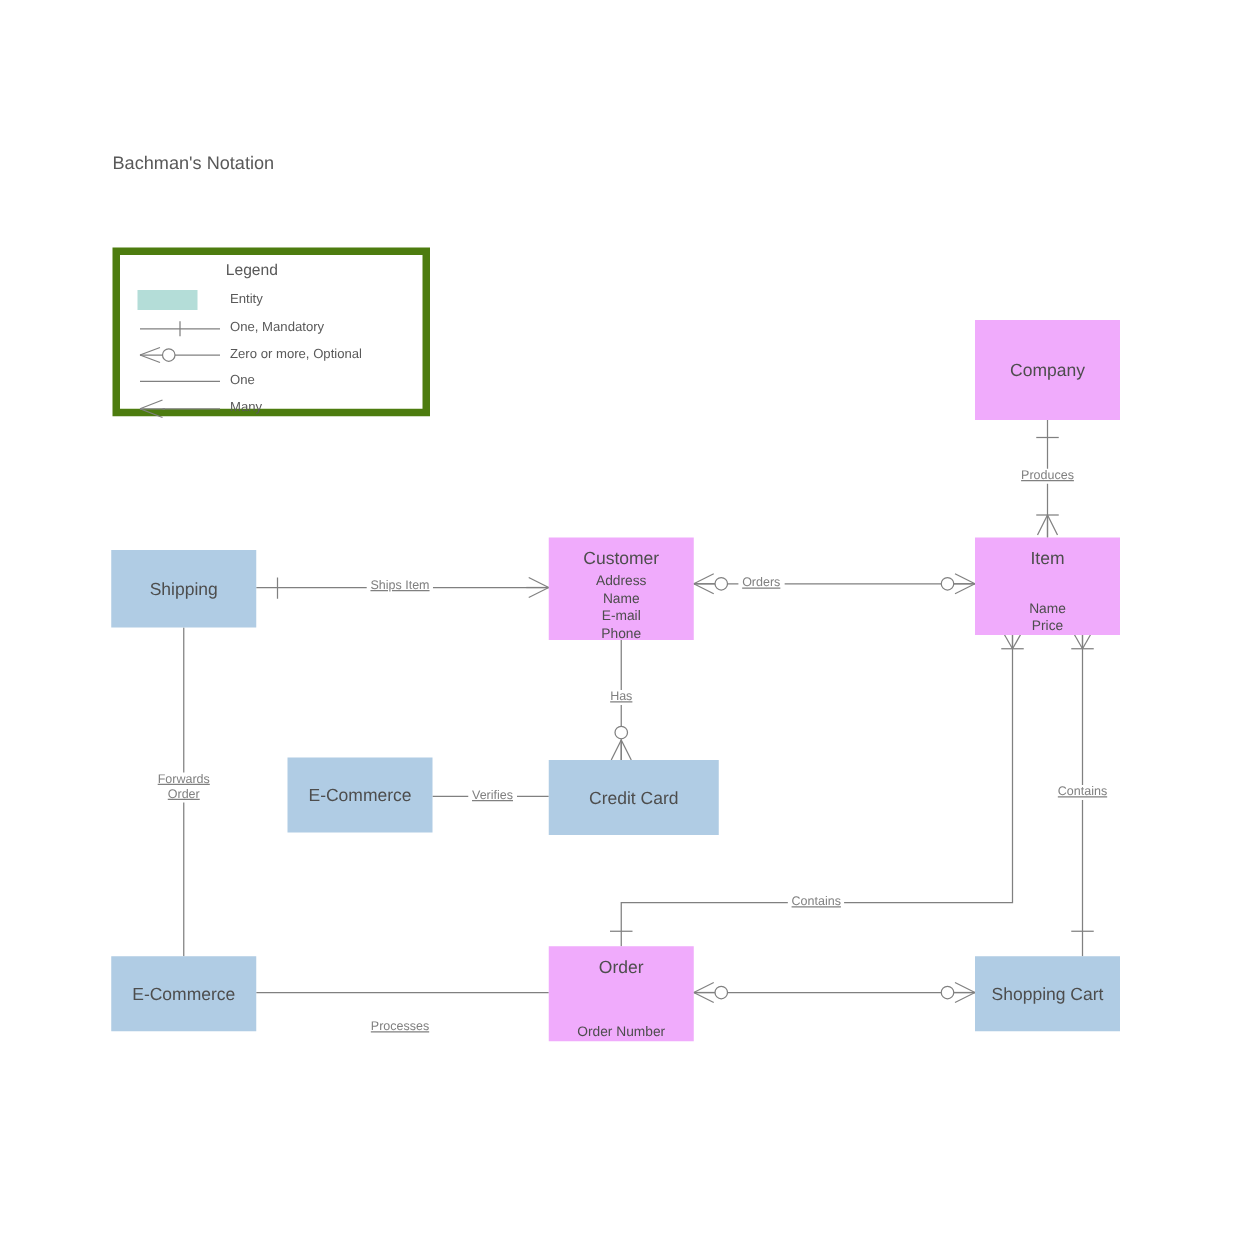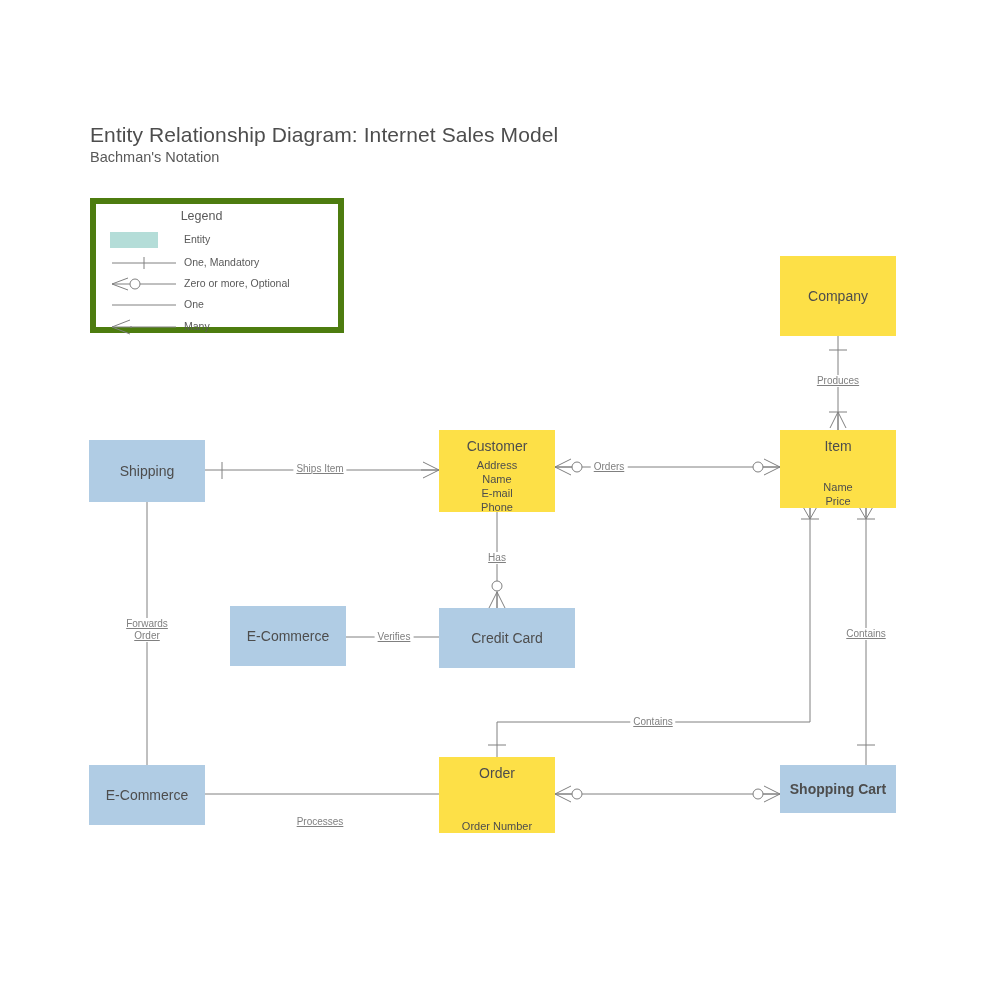--- a/index.html
+++ b/index.html
@@ -27,40 +27,39 @@
   .legend-sym{position:absolute;left:14px;top:0;width:68px;height:18px;}
   .legend-label{position:absolute;left:88px;top:2px;font-size:10.5px;color:#595959;white-space:nowrap;}
   .legend-swatch{position:absolute;left:14px;top:1px;width:48px;height:16px;background:#b4ddd8;}
 
   .entity{
     position:absolute;box-sizing:border-box;
     display:flex;flex-direction:column;align-items:center;
     color:#4d4d4d;
     justify-content:space-between;
   }
-  .entity.teal{background:#fde047;}
+  .entity.teal{background:#f0abfc;}
   .entity.blue{background:#b0cce4;}
   .entity .ent-name{font-size:14px;line-height:17px;}
   .entity .ent-attrs{font-size:11px;line-height:14px;text-align:center;color:#4d4d4d;}
   .entity.with-attrs{padding-top:8px;}
   .entity.centered{justify-content:center;}
 
   .rel-label{
     position:absolute;font-size:10px;color:#808080;
     background:#ffffff;padding:0 3px;white-space:nowrap;
     text-align:center;line-height:12px;text-decoration:underline;
   }
 </style>
 </head>
 <body>
 
 <div id="stage">
 
   <div class="title-block">
-    <div class="diagram-title">Entity Relationship Diagram: Internet Sales Model</div>
     <div class="diagram-subtitle">Bachman's Notation</div>
   </div>
 
   <svg id="svg-layer" viewBox="0 0 1000 1000">
     <g stroke="#808080" stroke-width="1" fill="none" shape-rendering="geometricPrecision">
 
       <line x1="838" y1="336" x2="838" y2="430"></line>
       <line x1="829" y1="350" x2="847" y2="350"></line>
       <line x1="829" y1="412" x2="847" y2="412"></line>
       <g>
@@ -230,21 +229,21 @@
     <div class="ent-name">E-Commerce</div>
   </div>
 
   <div class="entity teal with-attrs" style="left:439px;top:757px;width:116px;height:76px;">
     <div class="ent-name">Order</div>
     <div class="ent-attrs" style="margin-top:22px;">
       <div>Order Number</div>
     </div>
   </div>
 
-  <div class="entity blue centered" style="left:780px;top:765px;width:116px;height:48px;font-weight:bold;">
+  <div class="entity blue centered" style="left:780px;top:765px;width:116px;height:60px;">
     <div class="ent-name">Shopping Cart</div>
   </div>
 
   <div class="rel-label" style="left:838px;top:375px;transform:translateX(-50%);">Produces</div>
 
   <div class="rel-label" style="left:320px;top:463px;transform:translateX(-50%);">Ships Item</div>
 
   <div class="rel-label" style="left:609px;top:461px;transform:translateX(-50%);">Orders</div>
 
   <div class="rel-label" style="left:497px;top:552px;transform:translateX(-50%);">Has</div>

